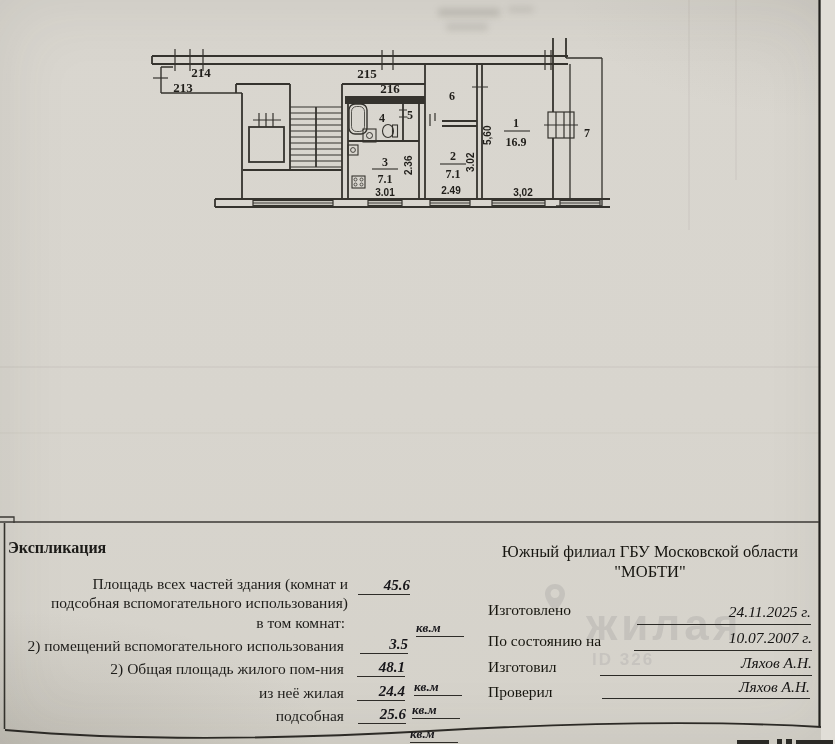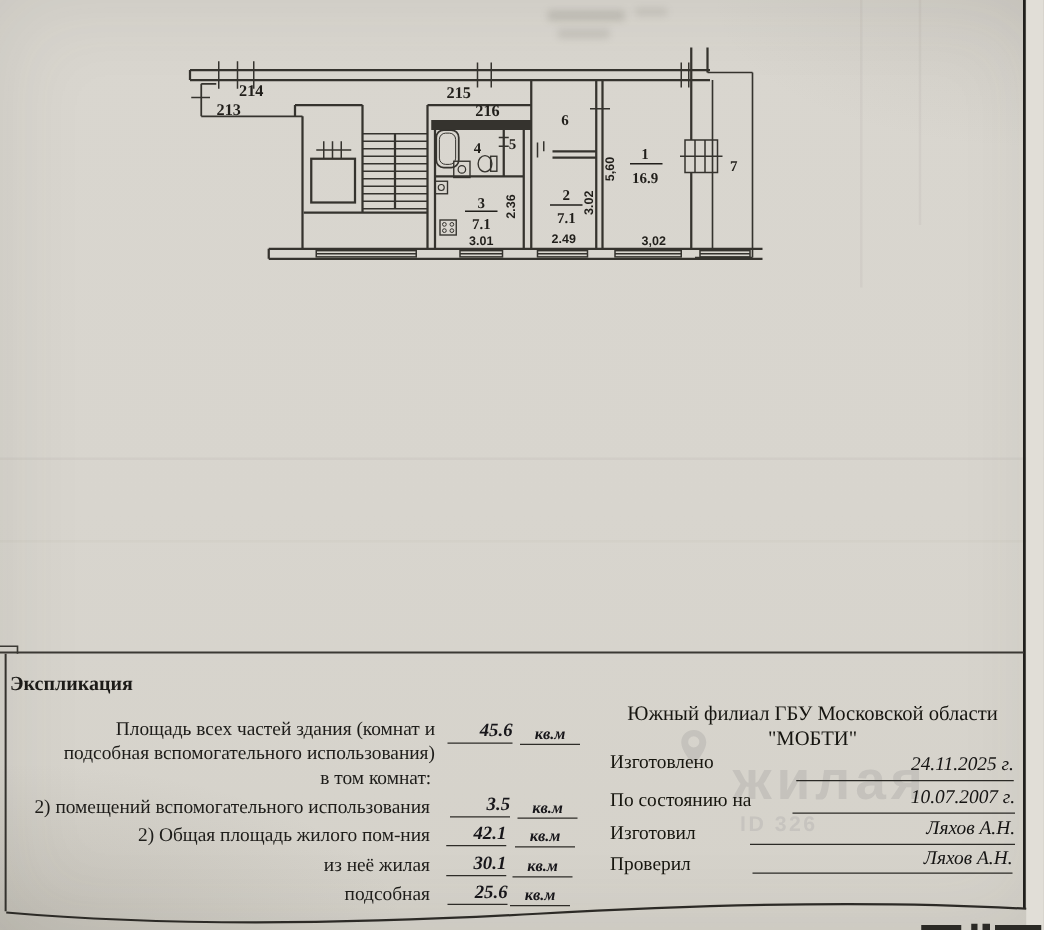--- a/index.html
+++ b/index.html
@@ -27,22 +27,22 @@
   .plan-dim{font:bold 10px "Liberation Sans", sans-serif;}
   .plan-area-num{font:bold 12px "Liberation Serif", serif;}
 
   .abs{position:absolute;}
   .expl-title{left:8px;top:539px;font:bold 16px "Liberation Serif", serif;color:#1c1b18;}
   .lbl{color:#1e1d1a;font:15.5px "Liberation Serif", serif;}
   .r-align{text-align:right;}
   .val{font:italic bold 15px "Liberation Serif", serif;color:#17161a;
        text-align:right;border-bottom:1.5px solid #2e2c28;}
   .unit{font:italic bold 13px "Liberation Serif", serif;color:#17161a;
-       text-align:center;border-bottom:1.5px solid #2e2c28;}
-  .org-name{left:478px;top:561px;width:344px;text-align:center;
+       border-bottom:1.5px solid #2e2c28;margin-top:41px;}
+  .org-name{left:478px;top:542px;width:344px;text-align:center;
        font:16.5px "Liberation Serif", serif;color:#161510;line-height:20px;}
   .org-lbl{left:488px;font:15.5px "Liberation Serif", serif;color:#17160f;}
   .org-val{font:italic 15.5px "Liberation Serif", serif;color:#151413;text-align:right;}
   .org-line{border-top:1.5px solid #2b2a26;height:0;}
   .wm{color:rgba(70,72,85,.12);pointer-events:none;}
   .wm-brand{left:586px;top:600px;font:bold 44px "Liberation Sans", sans-serif;
        letter-spacing:4px;}
   .wm-id{left:592px;top:650px;font:bold 17px "Liberation Sans", sans-serif;
        color:rgba(70,72,85,.10);letter-spacing:2px;}
   .wm-pin{left:543px;top:583px;width:24px;height:30px;}
@@ -198,25 +198,25 @@
     <div class="abs val" style="left:358px;top:577px;width:52px">45.6</div>
     <div class="abs unit" style="left:416px;top:579px;width:48px">кв.м</div>
 
     <div class="abs lbl r-align" style="left:0;top:614px;width:345px">в том комнат:</div>
 
     <div class="abs lbl r-align" style="left:0;top:637px;width:344px">2) помещений вспомогательного использования</div>
     <div class="abs val" style="left:360px;top:636px;width:48px">3.5</div>
     <div class="abs unit" style="left:414px;top:638px;width:48px">кв.м</div>
 
     <div class="abs lbl r-align" style="left:0;top:660px;width:344px">2) Общая площадь жилого пом-ния</div>
-    <div class="abs val" style="left:357px;top:659px;width:48px">42.1</div>
+    <div class="abs val" style="left:357px;top:659px;width:48px">48.1</div>
     <div class="abs unit" style="left:412px;top:661px;width:48px">кв.м</div>
 
     <div class="abs lbl r-align" style="left:0;top:684px;width:344px">из неё жилая</div>
-    <div class="abs val" style="left:357px;top:683px;width:48px">30.1</div>
+    <div class="abs val" style="left:357px;top:683px;width:48px">24.4</div>
     <div class="abs unit" style="left:410px;top:685px;width:48px">кв.м</div>
 
     <div class="abs lbl r-align" style="left:0;top:707px;width:344px">подсобная</div>
     <div class="abs val" style="left:358px;top:706px;width:48px">25.6</div>
     <div class="abs unit" style="left:408px;top:708px;width:48px">кв.м</div>
   </div>
 
   <div>
     <div class="abs org-name">
       <div>Южный филиал ГБУ Московской области</div>

